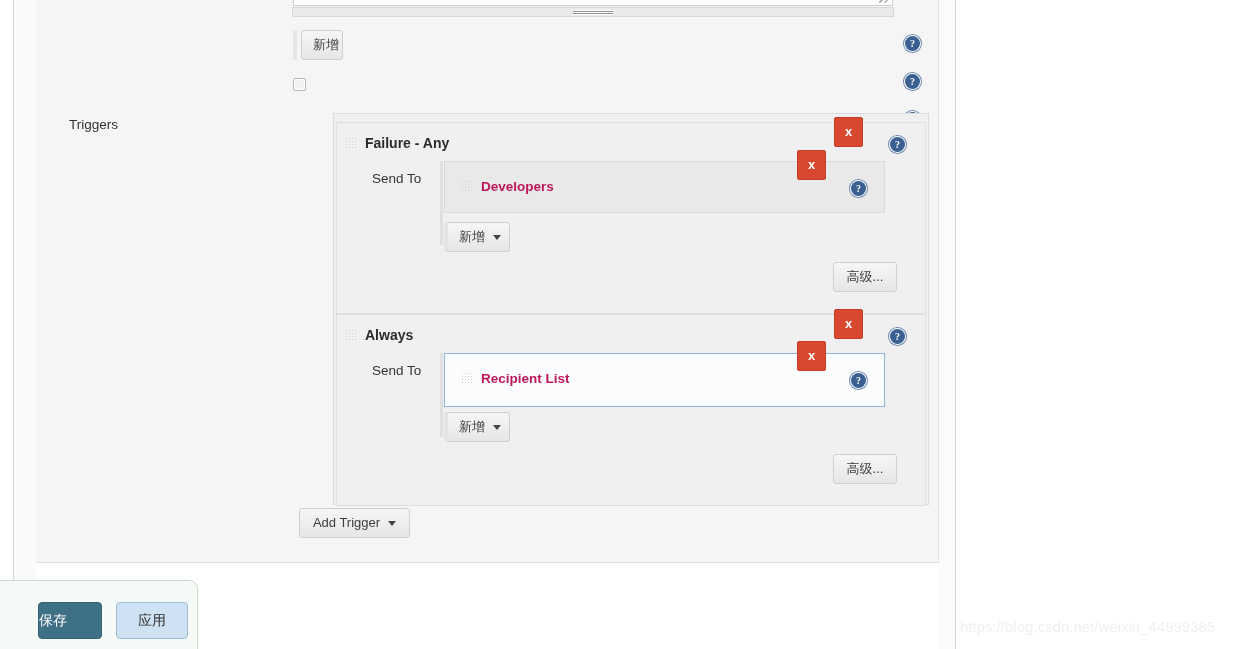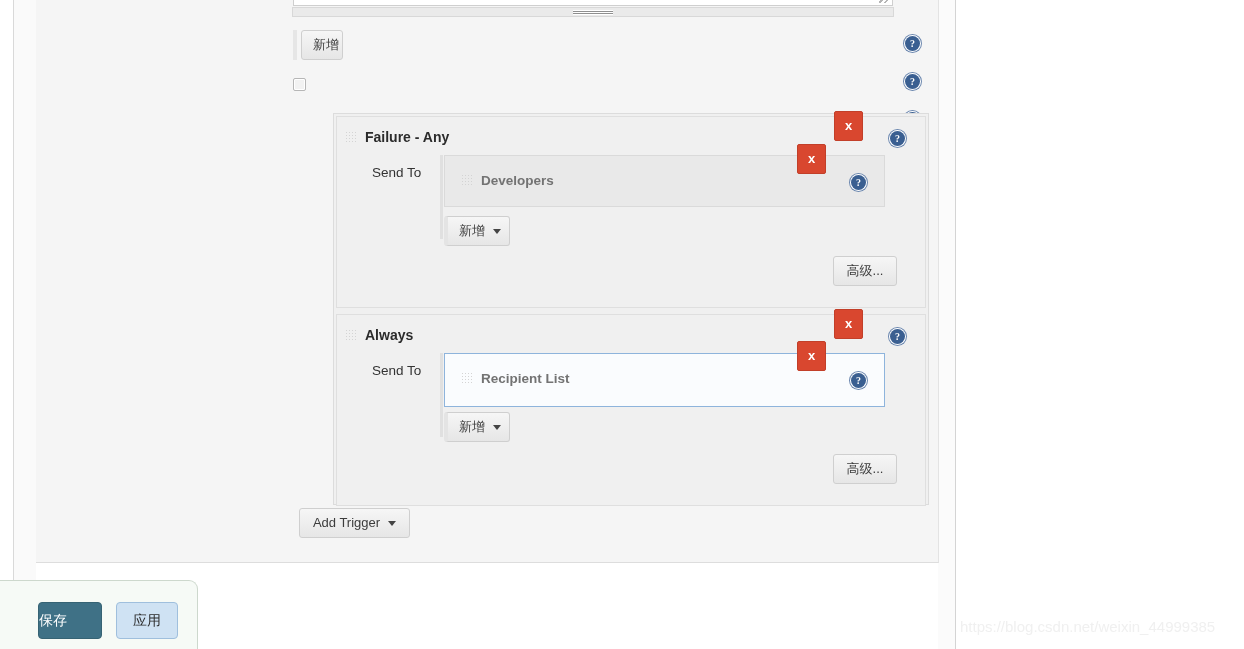--- a/index.html
+++ b/index.html
@@ -134,38 +134,38 @@
   .sendto-strip{position:absolute;width:3px;background:#e0e0e0;}
   .recipient-card{
     position:absolute;box-sizing:border-box;
     background:#e9e9e9;border:1px solid #dadada;
   }
   .recipient-card.focused{
     background:#fafcfe;border:1px solid #8eb4dc;
   }
   .recipient-name{
     position:absolute;left:16px;top:17px;
-    font-size:13.5px;font-weight:bold;color:#737373;
+    font-size:13.5px;font-weight:bold;color:#be185d;
   }
 
   
   .save-bar{
     position:absolute;left:0px;top:580px;width:198px;height:69px;
     background:#f6faf6;
     border-right:1px solid #cdd8cd;border-top:1px solid #cdd8cd;
     border-top-right-radius:9px;
     box-sizing:border-box;
   }
   .btn-primary{
     position:absolute;left:38px;top:21px;width:64px;height:37px;box-sizing:border-box;
     background:#3f7186;border:1px solid #366374;border-radius:4px;
     color:#ffffff;font-size:14px;line-height:35px;text-align:left;cursor:pointer;
   }
   .btn-secondary{
-    position:absolute;left:116px;top:21px;width:62px;height:37px;box-sizing:border-box;
+    position:absolute;left:116px;top:21px;width:72px;height:37px;box-sizing:border-box;
     background:#cfe2f3;border:1px solid #9fbfdd;border-radius:4px;
     color:#2b2b2b;font-size:14px;line-height:35px;text-align:center;cursor:pointer;
   }
 
   
   .postbuild-btn{
     position:absolute;left:40px;top:562px;width:140px;height:28px;box-sizing:border-box;
     background:linear-gradient(#f6f6f6,#ebebeb);border:1px solid #d8d8d8;border-radius:3px;
     font-size:12.5px;color:#3c3c3c;line-height:26px;padding-left:8px;white-space:nowrap;overflow:hidden;
   }
@@ -216,28 +216,29 @@
     <div class="row" style="top:76px;height:26px;">
       <div class="row-body" style="top:2px;">
         <span class="chk"></span>
       </div>
       <div class="row-help" style="top:-2px;">
         <span class="help-icon">?</span>
       </div>
     </div>
 
     <div class="row" style="top:116px;height:400px;">
+      <div class="row-label" style="top:0px;">Triggers</div>
       <div class="row-help" style="top:-4px;">
         <span class="help-icon">?</span>
       </div>
     </div>
 
     <div class="triggers-box">
 
-      <div class="trigger" style="top:2px;height:192px;">
+      <div class="trigger" style="top:8px;height:192px;">
         <div class="trigger-hdr">
           <span class="grip-dots"></span><span>Failure - Any</span>
         </div>
         <div class="x-btn" style="right:62px;top:-6px;">x</div>
         <div style="position:absolute;right:20px;top:14px;">
           <span class="help-icon">?</span>
         </div>
 
         <div class="sendto-label" style="left:35px;top:48px;">Send To</div>
         <div class="sendto-strip" style="left:103px;top:38px;height:84px;"></div>

